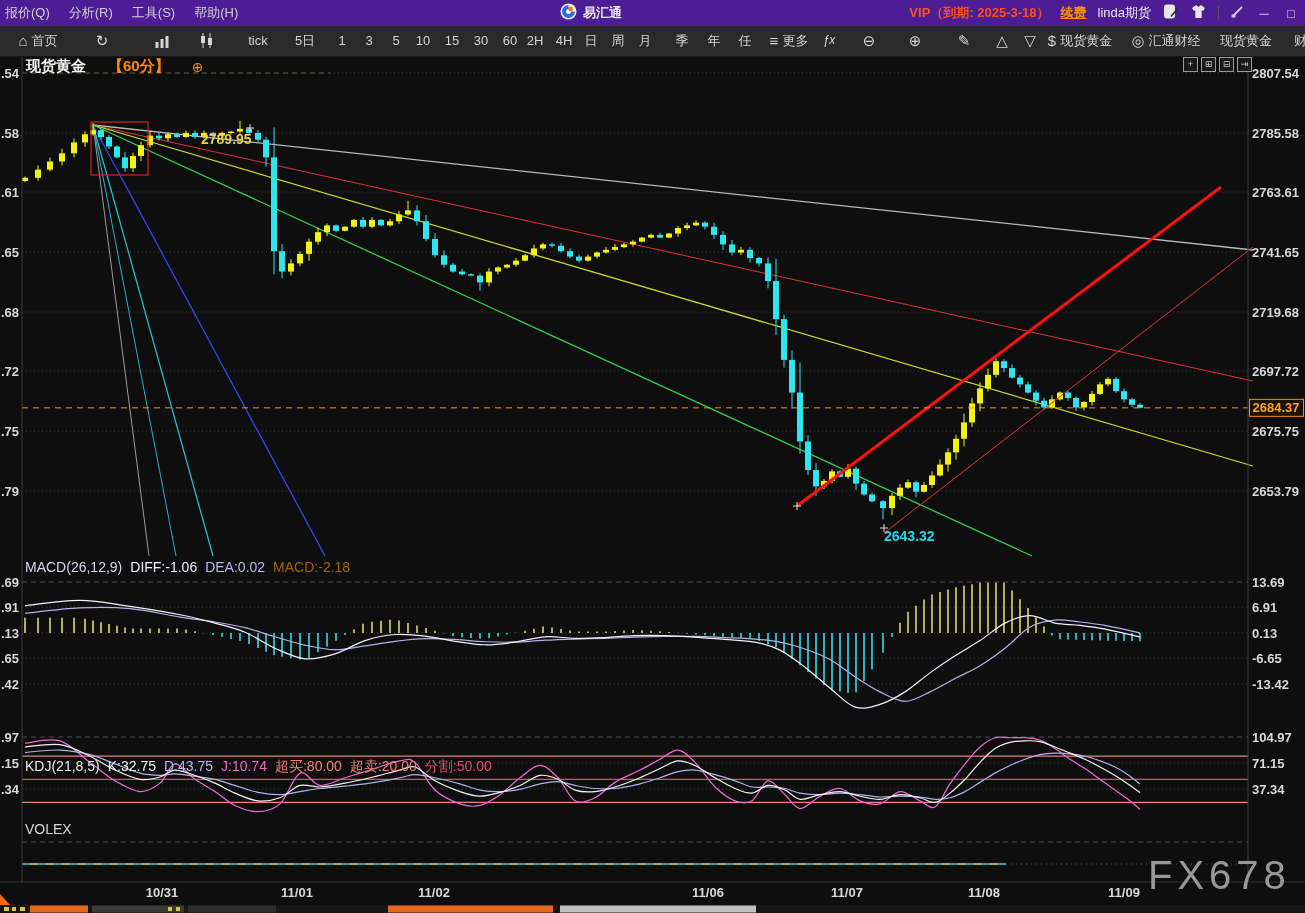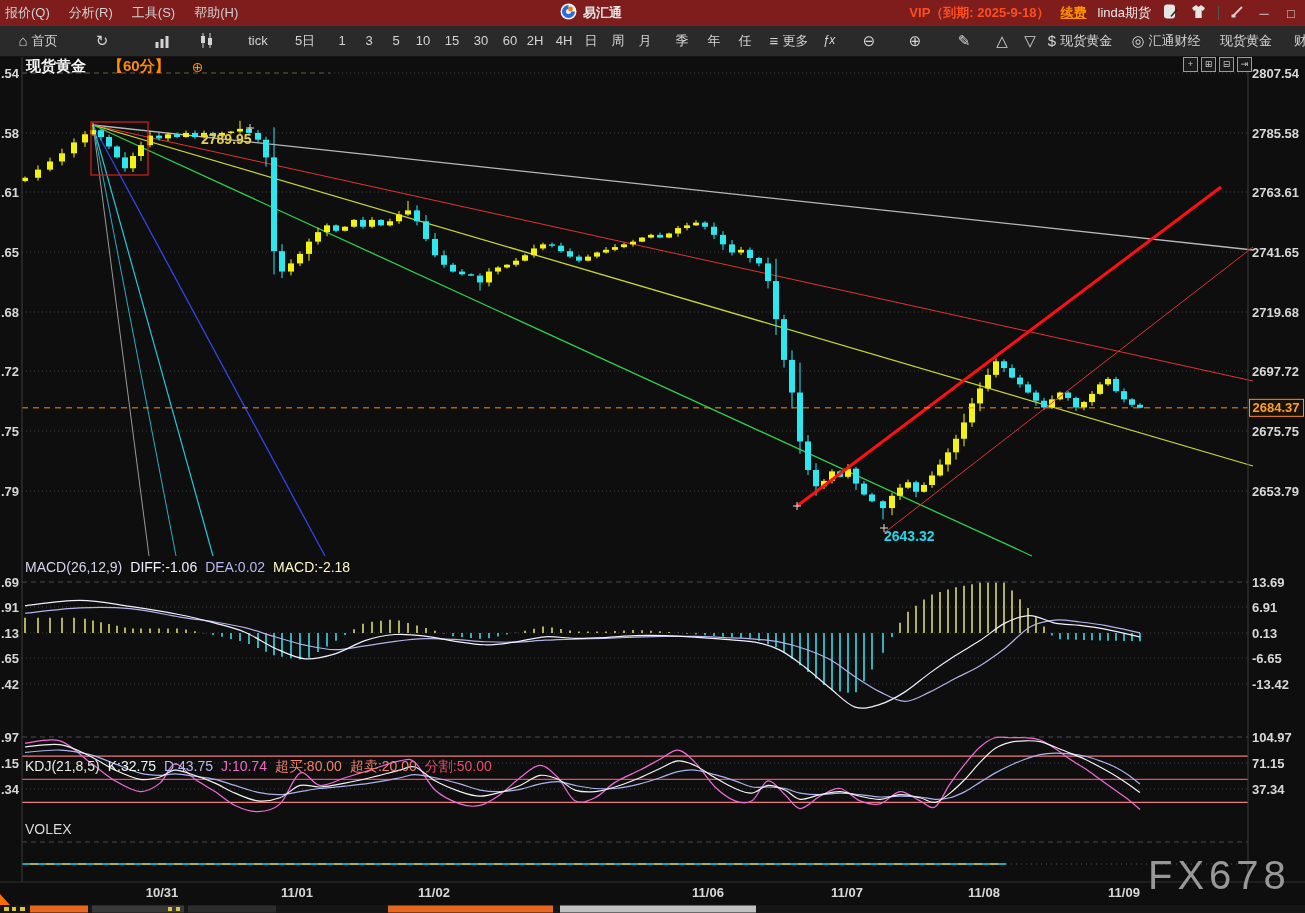--- a/index.html
+++ b/index.html
@@ -1,19 +1,19 @@
 <!DOCTYPE html>
 <html><head>
 <meta charset="utf-8">
 <style>
   html,body{margin:0;padding:0;background:#000;}
   .screen{position:relative;width:1305px;height:913px;background:#0e0e0e;overflow:hidden;
           font-family:"Liberation Sans","DejaVu Sans",sans-serif;-webkit-font-smoothing:antialiased;}
   
-  .menubar{position:absolute;left:0;top:0;width:1305px;height:26px;background:#7f1d1d;
+  .menubar{position:absolute;left:0;top:0;width:1305px;height:26px;background:#4c1d95;
            color:#cfcfcf;font-size:13px;z-index:6;border-bottom:1px solid #0a0a0a;}
   .menu-left{position:absolute;left:3px;top:0;height:26px;display:flex;align-items:center;gap:19px;padding-left:2px;}
   .menu-left span{cursor:default;}
   .menu-center{position:absolute;left:560px;top:0;height:26px;display:flex;align-items:center;gap:6px;color:#e8e8e8;font-weight:bold;}
   .menu-right{position:absolute;right:6px;top:0;height:26px;display:flex;align-items:center;gap:11px;}
   .vip{color:#ff4f1e;font-weight:bold;font-size:13px;}
   .renew{color:#ff9100;font-weight:bold;text-decoration:underline;}
   .account{color:#e8e8e8;font-size:13px;}
   .mr-divider{width:1px;height:14px;background:#555;}
   .winbtn{color:#cfcfcf;font-size:13px;width:16px;text-align:center;}
@@ -56,21 +56,21 @@
       <span>
         <svg width="17" height="17" viewBox="0 0 17 17">
             <circle cx="8.5" cy="8.5" r="8" fill="#f2f2f2"></circle>
             <path d="M8.5 2 a6.5 6.5 0 1 0 6.5 6.5 L11 8.5 a2.5 2.5 0 1 1 -2.5 -2.5 Z" fill="#2a6bd8"></path>
             <circle cx="10.5" cy="6" r="2.4" fill="#f07818"></circle>
           </svg>
       </span>
       <span>易汇通</span>
     </div>
     <div class="menu-right">
-      <span class="vip">VIP（到期: 2025-9-18）</span>
+      <span class="vip">VIP（到期: 2025-3-18）</span>
       <span class="renew">续费</span>
       <span class="account">linda期货</span>
       <span>
         <svg width="17" height="17" viewBox="0 0 17 17">
             <rect x="2" y="1.5" width="11" height="14" rx="3" fill="#e6e6e6"></rect>
             <line x1="9" y1="13.5" x2="15" y2="6.5" stroke="#2a2a2a" stroke-width="1.6"></line>
           </svg>
       </span>
       <span>
         <svg width="17" height="15" viewBox="0 0 17 15">
@@ -737,21 +737,21 @@
       <div class="pc">+</div>
       <div class="pc">⊞</div>
       <div class="pc">⊟</div>
       <div class="pc">⇥</div>
     </div>
 
   <div class="indrow" style="left:25px;top:559px;">
     <span style="color:#d6d6ea">MACD(26,12,9)</span>
     <span style="color:#f0f0ff">DIFF:-1.06</span>
     <span style="color:#b8b8f0">DEA:0.02</span>
-    <span style="color:#fef9c3">MACD:-2.18</span>
+    <span style="color:#a16207">MACD:-2.18</span>
   </div>
 
   <div class="indrow" style="left:25px;top:758px;">
     <span style="color:#e8e8e8">KDJ(21,8,5)</span>
     <span style="color:#f2f2f2">K:32.75</span>
     <span style="color:#b8b8f0">D:43.75</span>
     <span style="color:#f068c8">J:10.74</span>
     <span style="color:#f08070">超买:80.00</span>
     <span style="color:#f08070">超卖:20.00</span>
     <span style="color:#f0486c">分割:50.00</span>

